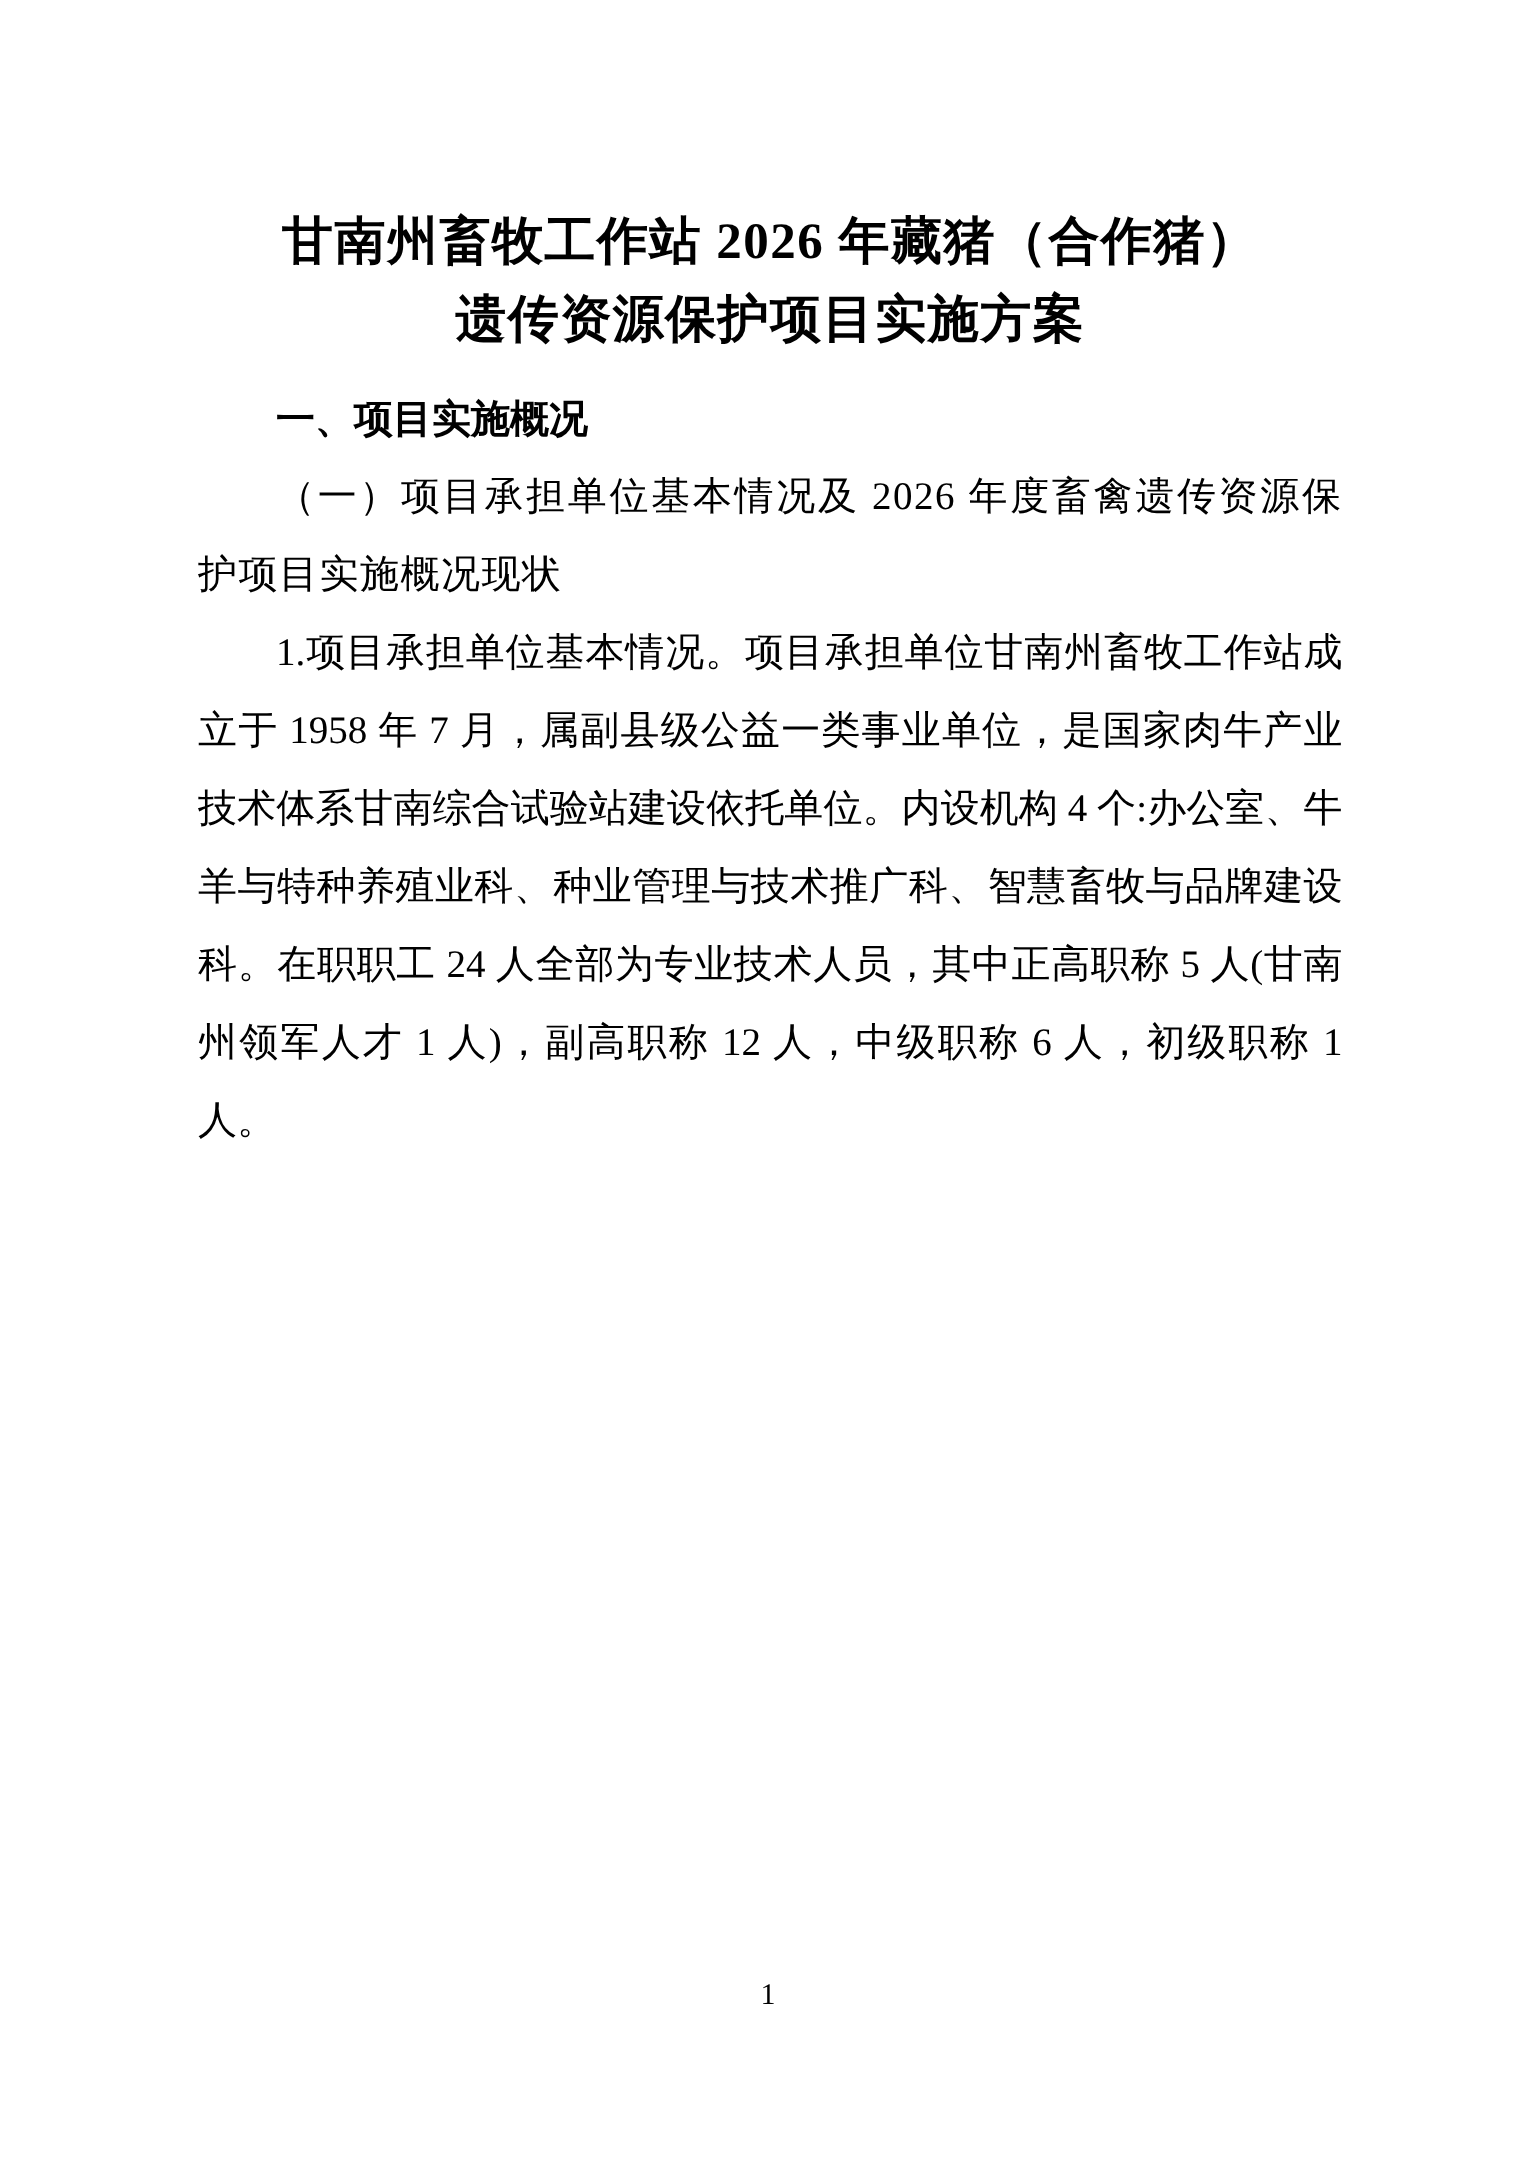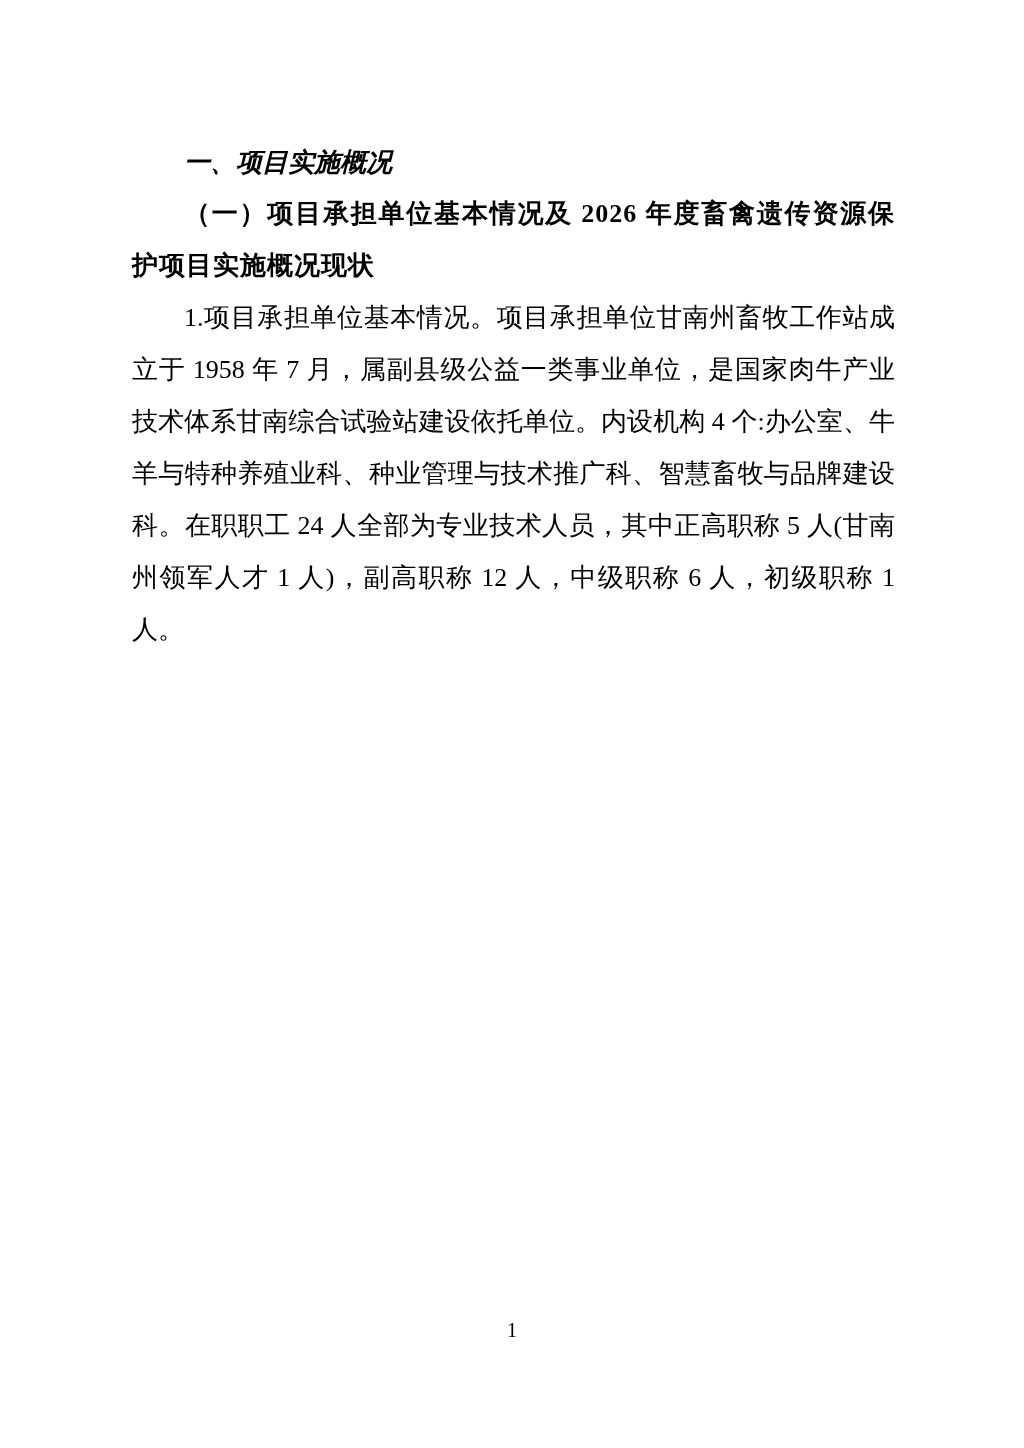--- a/index.html
+++ b/index.html
@@ -36,43 +36,46 @@
     margin: 0;
     font-size: 26px;
     line-height: 52px;
     text-align: justify;
     text-indent: 2em;
     word-break: break-all;
   }
   .h-sans {
     font-family: "Liberation Sans", sans-serif;
     font-weight: bold;
-    font-style: italic;
   }
   .h-kai {
-    font-weight: bold;
+    font-weight: normal;
     letter-spacing: 1px;
   }
   .footer {
     position: absolute;
     top: 1316px;
     left: 0;
     width: 100%;
     text-align: center;
     font-size: 20px;
     line-height: 28px;
     font-family: "Liberation Serif", serif;
   }
 </style>
 </head>
 <body>
 
 <div class="page">
   <div class="content">
 
+    <h1 class="doc-title">
+      <span class="title-line">甘南州畜牧工作站 2026 年藏猪（合作猪）</span>
+      <span class="title-line">遗传资源保护项目实施方案</span>
+    </h1>
 
 
     <p class="para h-sans">一、项目实施概况</p>
 
     <p class="para h-kai">（一）项目承担单位基本情况及 2026 年度畜禽遗传资源保护项目实施概况现状</p>
 
     <p class="para">1.项目承担单位基本情况。项目承担单位甘南州畜牧工作站成立于 1958 年 7 月，属副县级公益一类事业单位，是国家肉牛产业技术体系甘南综合试验站建设依托单位。内设机构 4 个:办公室、牛羊与特种养殖业科、种业管理与技术推广科、智慧畜牧与品牌建设科。在职职工 24 人全部为专业技术人员，其中正高职称 5 人(甘南州领军人才 1 人)，副高职称 12 人，中级职称 6 人，初级职称 1 人。</p>
 
 
   </div>

